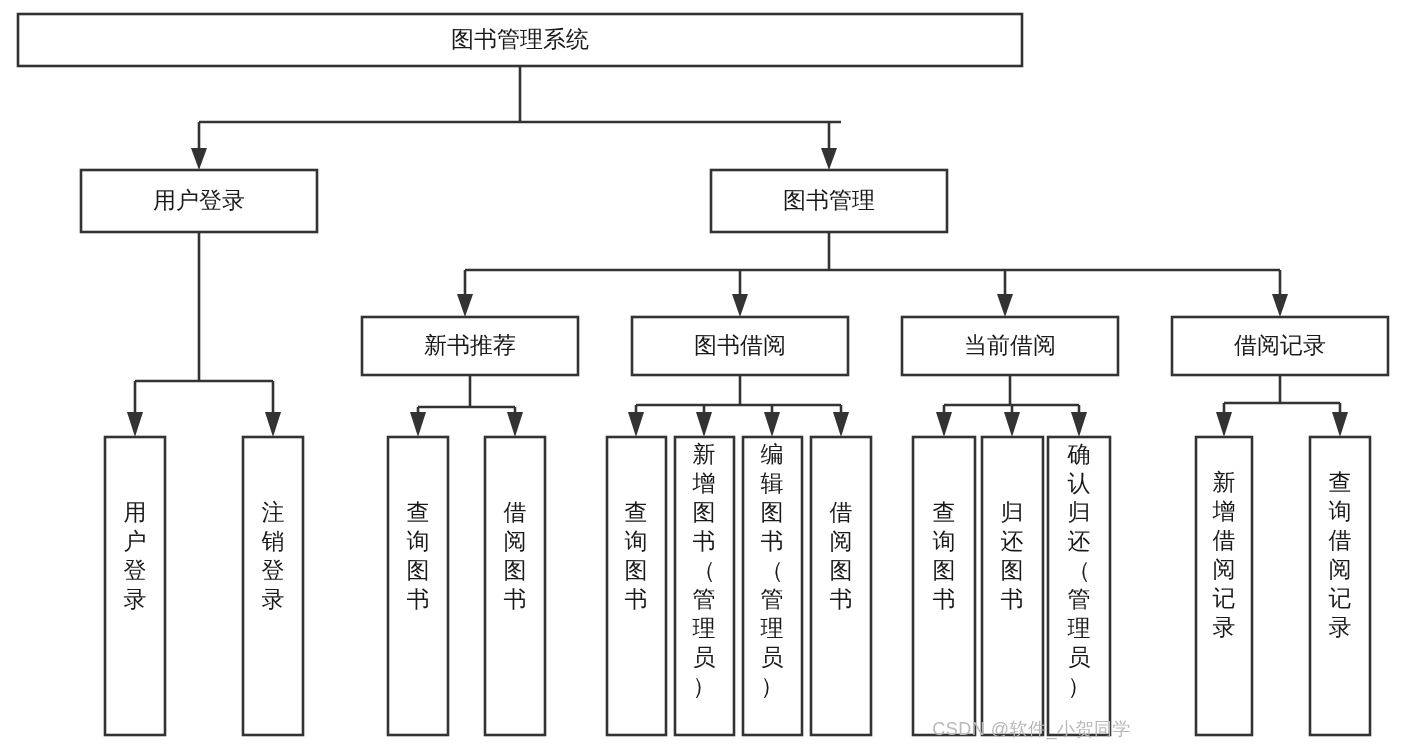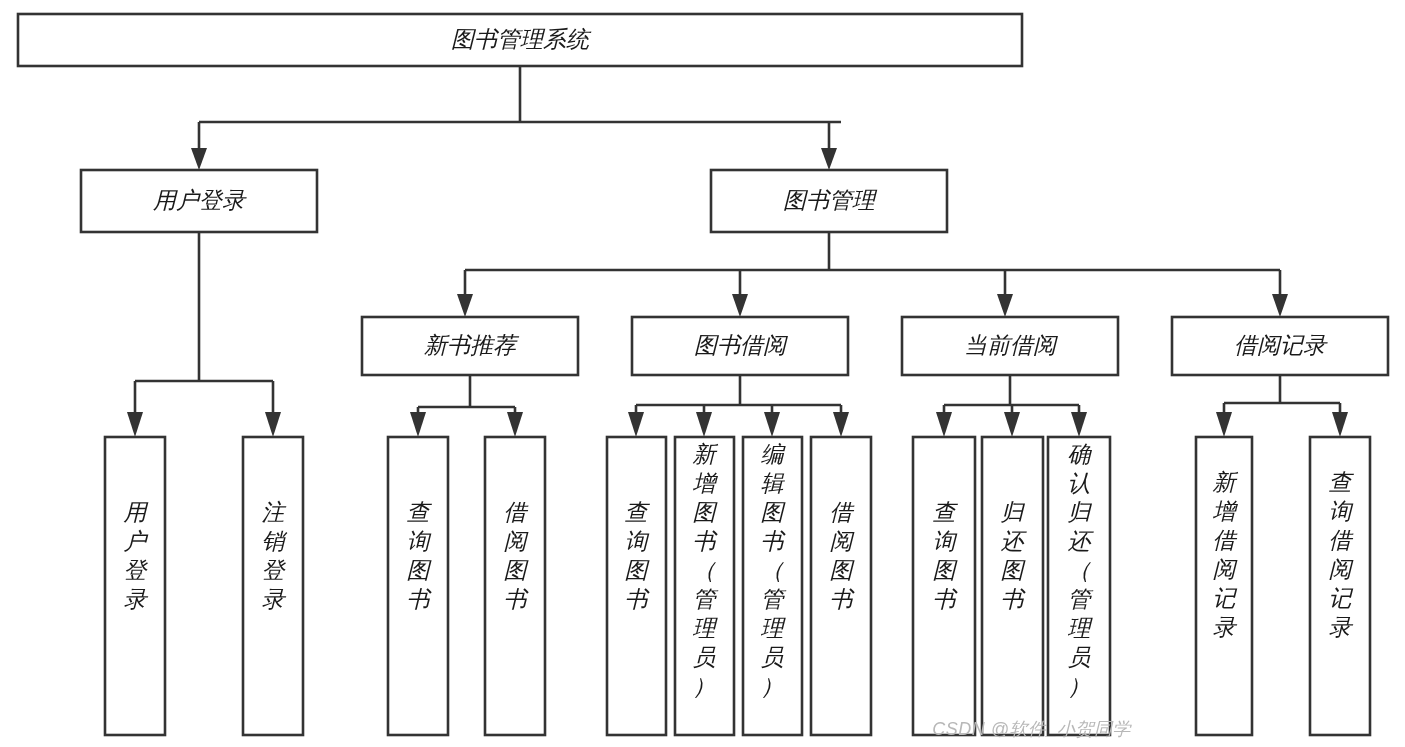--- a/index.html
+++ b/index.html
@@ -13,21 +13,20 @@
     font-family: "Liberation Sans", "DejaVu Sans", sans-serif;
     overflow: hidden;
     position: relative;
   }
   #diagram-root {
     position: absolute;
     left: 0;
     top: 0;
     width: 1141px;
     height: 747px;
-    font-style: italic;
   }
   svg.diagram-canvas {
     display: block;
     width: 1405px;
     height: 747px;
   }
   .node-box {
     fill: #ffffff;
     stroke: #333333;
     stroke-width: 2.6;

